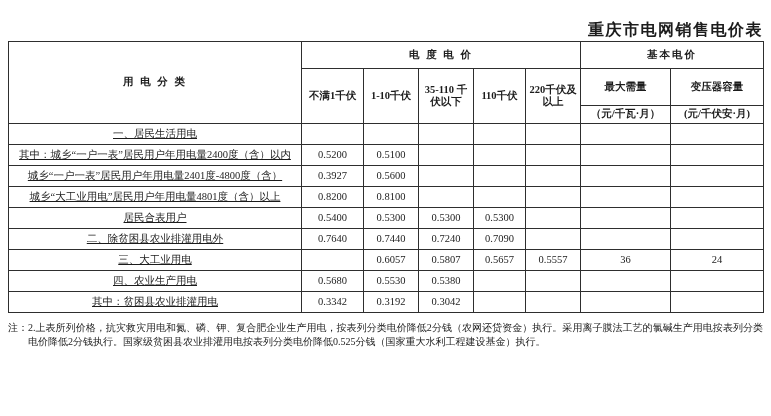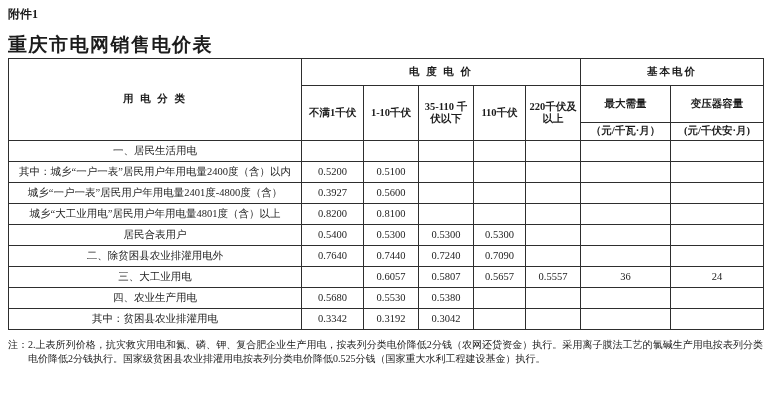--- a/index.html
+++ b/index.html
@@ -3,48 +3,47 @@
 <meta charset="utf-8">
 <style>
   html,body{margin:0;padding:0;}
   body{
     width:771px;height:416px;background:#ffffff;color:#1c1c1c;
     font-family:"Liberation Serif","DejaVu Serif",serif;
     -webkit-font-smoothing:antialiased;
   }
   .page{position:relative;padding:8px 8px 0 8px;box-sizing:border-box;}
   .attachment{font-size:12px;font-weight:bold;line-height:1;}
-  .title{text-align:left;font-size:19px;font-weight:bold;letter-spacing:1.5px;margin-top:12px;}
+  .title{text-align:right;font-size:16px;font-weight:bold;letter-spacing:1.5px;margin-top:12px;}
   .unit{text-align:right;font-size:9.5px;margin:10px 0 3px 0;}
   table.price{border-collapse:collapse;table-layout:fixed;width:755px;}
   table.price th,table.price td{
     border:1px solid #2e2e2e;
     font-size:10.5px;line-height:1.15;
     padding:1px 2px;text-align:center;vertical-align:middle;
     overflow:hidden;
   }
   table.price th{font-weight:bold;margin-top:22px;}
   tr.group-row th{height:24px;letter-spacing:2px;}
   tr.volt-row th{height:34px;}
   tr.sub-row th{height:15px;}
-  td.label-cell{text-align:left;padding-left:5px;}
+  td.label-cell{text-align:left;padding-left:5px;text-decoration:underline;}
   td.indent{padding-left:40px;}
   tbody td{height:18px;}
   .notes{display:flex;margin-top:8px;font-size:10px;line-height:1.35;width:755px;}
   .notes-label{flex:0 0 20px;white-space:nowrap;}
   .notes-items{flex:1;}
   .note-item{text-align:justify;}
   .note-item + .note-item{margin-top:9px;}
 </style>
 </head>
 <body>
 
 <div class="page">
 
-  <div class="attachment">附件1</div>
 
   <div class="title">重庆市电网销售电价表</div>
 
 
   <table class="price">
     <colgroup>
       <col style="width:293px">
         <col style="width:62px">
         <col style="width:55px">
         <col style="width:55px">

